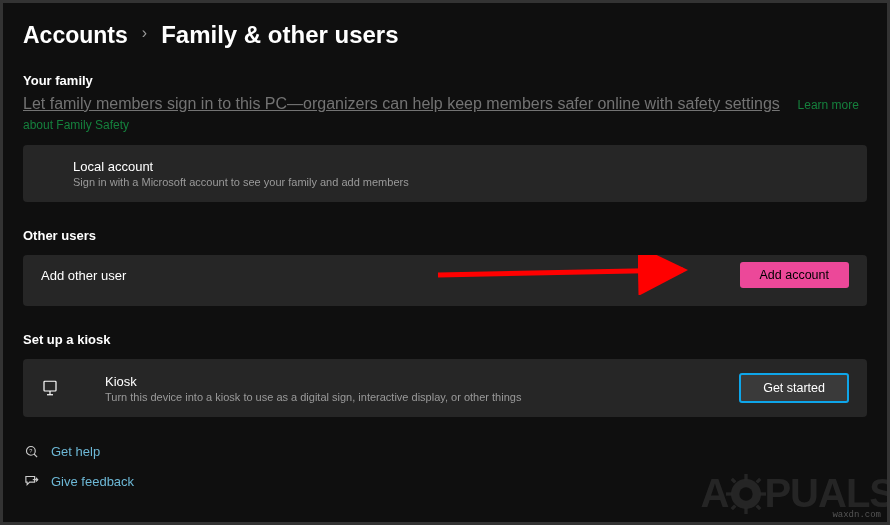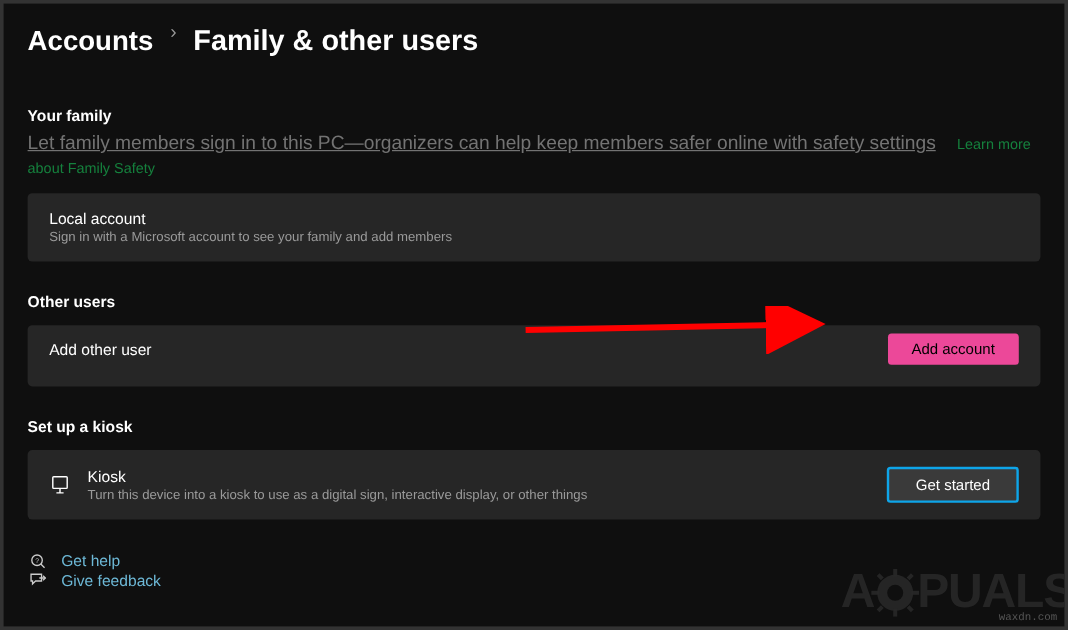--- a/index.html
+++ b/index.html
@@ -14,23 +14,23 @@
       height: 525px;
       overflow: hidden;
       position: relative;
       border: 3px solid #333;
     }
     .content {
       padding: 18px 20px 10px 20px;
     }
     .breadcrumb {
       display: flex;
-      align-items: flex-start;
+      align-items: center;
       gap: 14px;
-      margin-bottom: 40px;
+      margin-bottom: 24px;
     }
     .breadcrumb-parent {
       color: #ffffff;
       font-size: 23px;
       font-weight: 600;
     }
     .breadcrumb-chevron {
       color: #999;
       font-size: 16px;
       font-weight: 400;
@@ -70,20 +70,21 @@
     }
     .card-left {
       display: flex;
       align-items: center;
       gap: 14px;
     }
     .card-text-col {
       display: flex;
       flex-direction: column;
       gap: 2px;
+      margin-left: 32px;
     }
     .card-title {
       color: #ffffff;
       font-size: 13px;
     }
     .card-sub {
       color: #9a9a9a;
       font-size: 11px;
     }
     .link-right {
@@ -108,20 +109,21 @@
       font-size: 12.5px;
       cursor: pointer;
     }
     .section-block {
       margin-bottom: 26px;
     }
     .footer-links {
       margin-top: 18px;
       display: flex;
       flex-direction: column;
+      gap: 14px;
     }
     .footer-link {
       display: flex;
       align-items: center;
       gap: 12px;
       color: #6db8d6;
       font-size: 13px;
     }
     .footer-icon {
       width: 16px;

